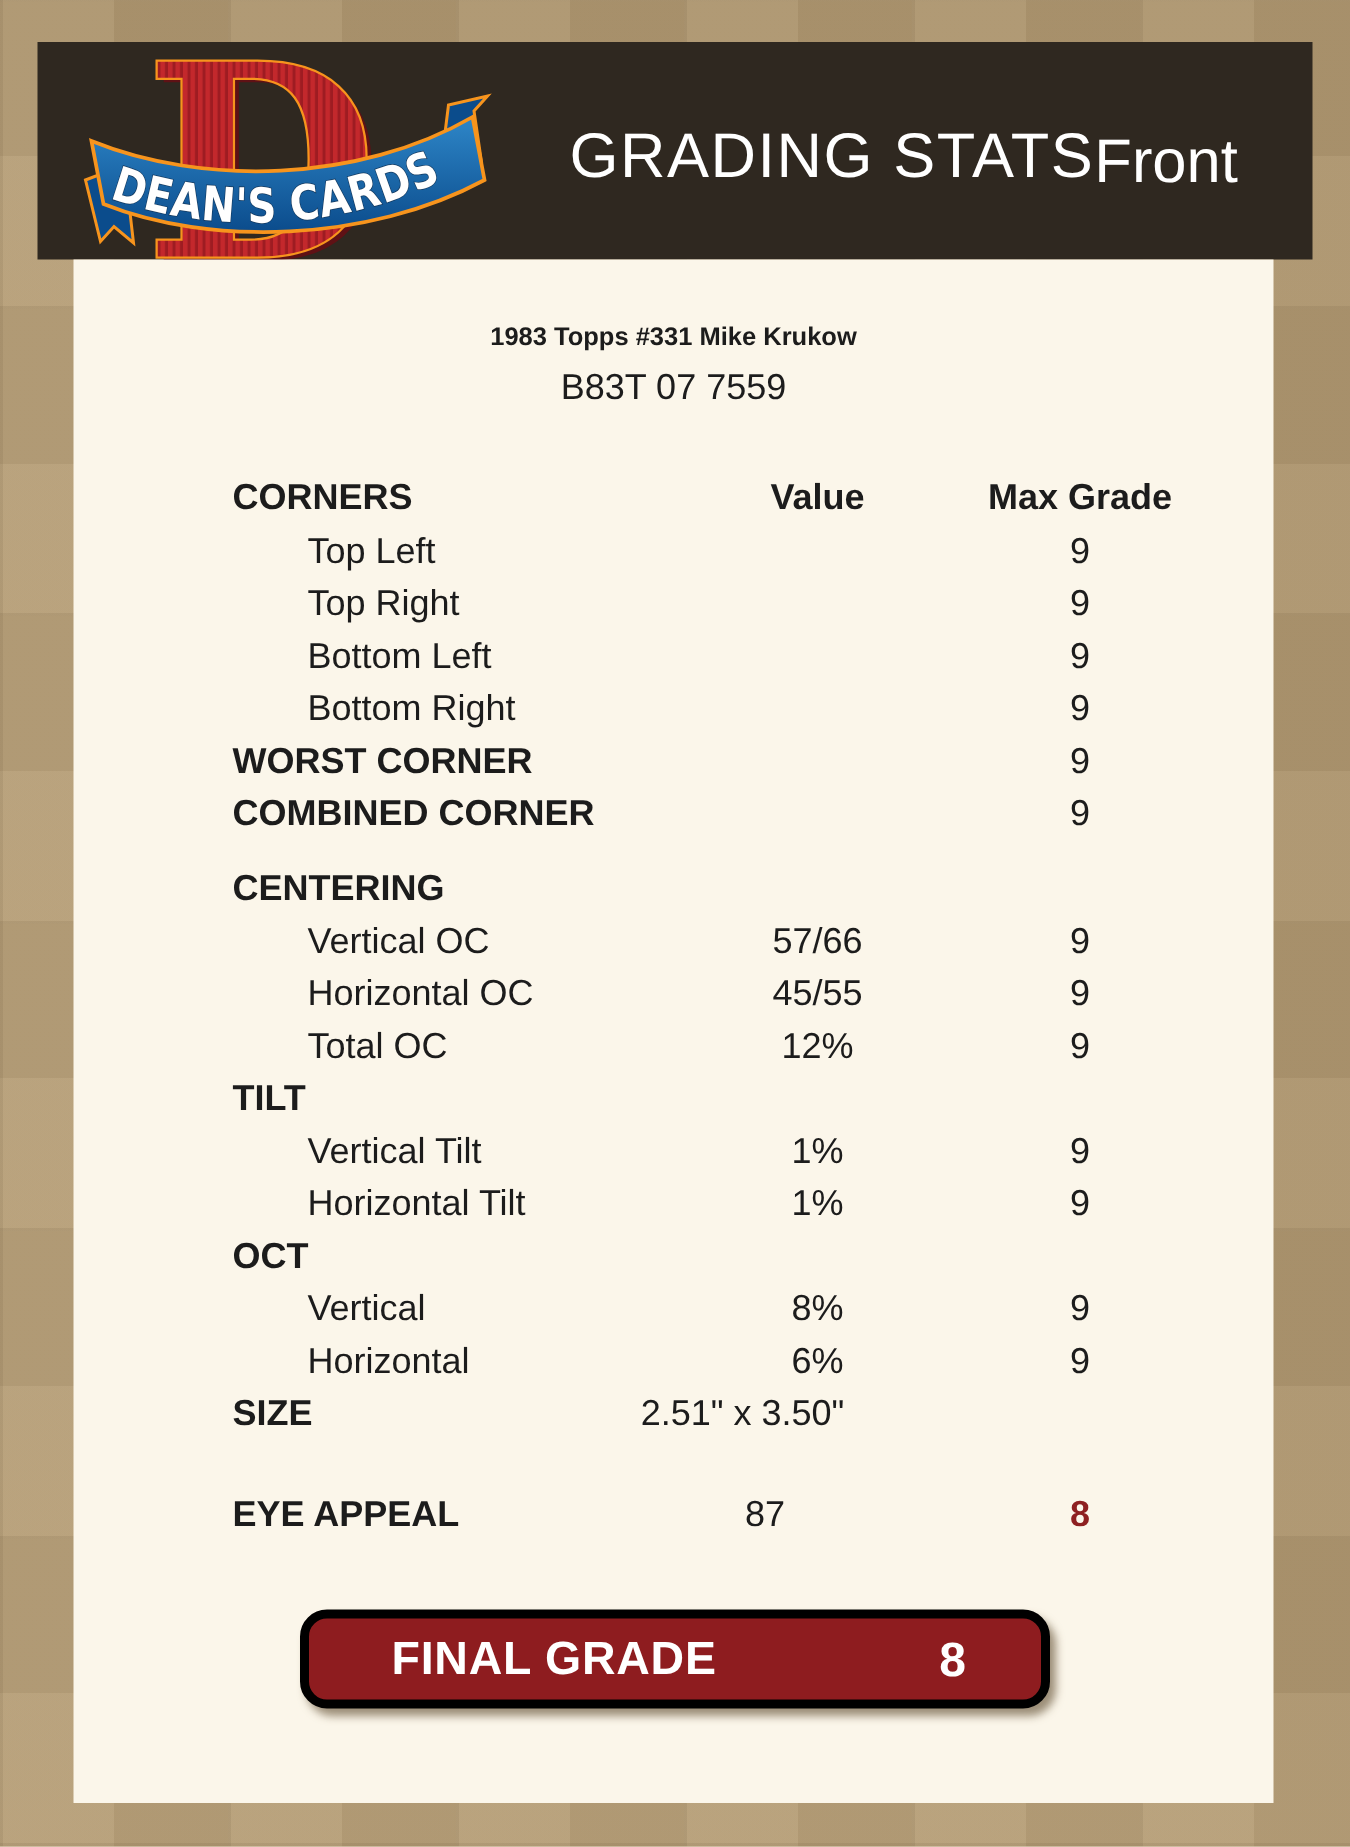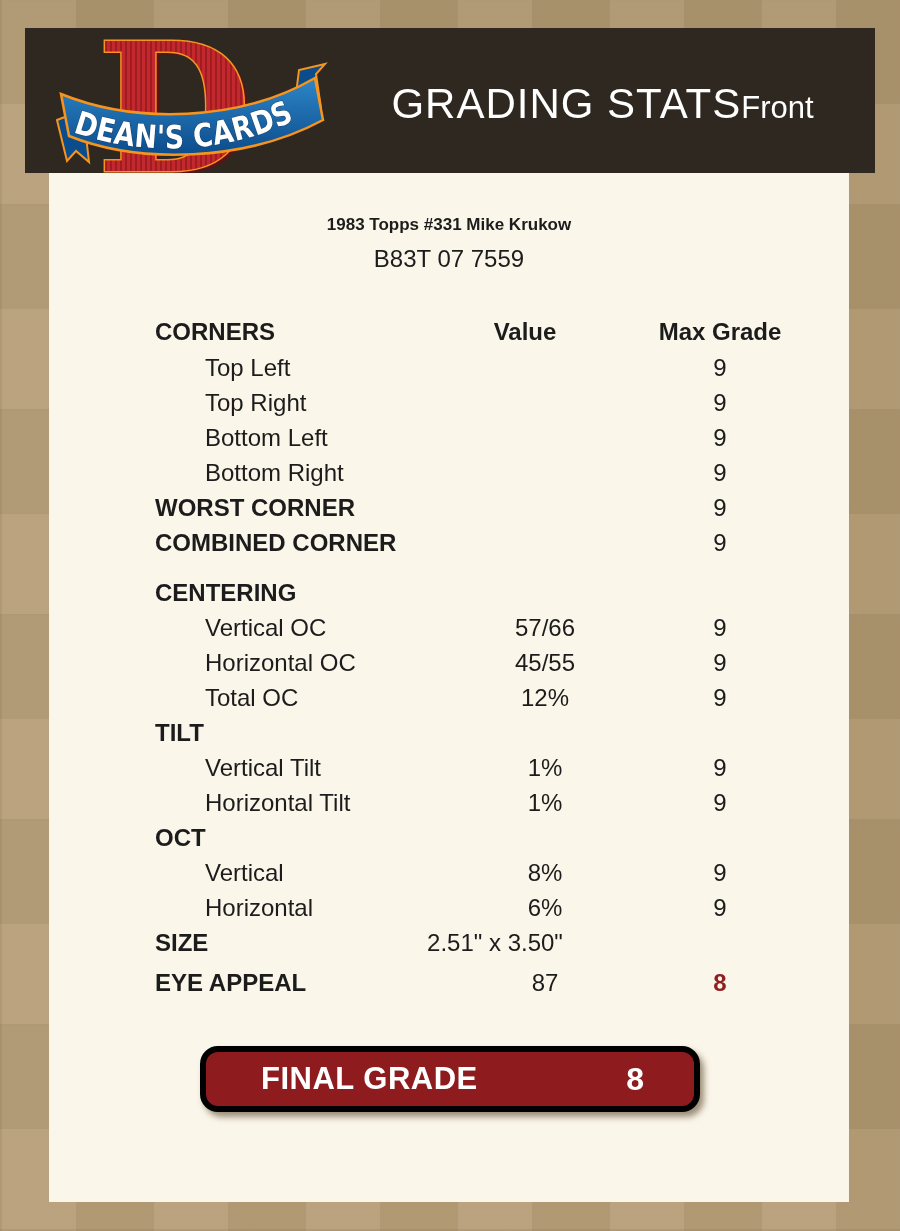--- a/index.html
+++ b/index.html
@@ -24,34 +24,34 @@
     position:absolute;left:25px;top:28px;width:850px;height:145px;
     background:var(--header-bg,#2f2820);
   }
   .logo{position:absolute;left:22px;top:2px;overflow:visible;}
   .header-text{
     position:absolute;left:305px;right:0;top:0;height:100%;
     display:flex;align-items:center;justify-content:center;
     color:#fff;padding-top:4px;
   }
   .header-title{font-size:42px;letter-spacing:1px;line-height:1.15;}
-  .header-sub{font-size:31px;margin-top:6px;}
+  .header-sub{font-size:41px;margin-top:6px;}
   .panel{
     position:absolute;left:49px;top:173px;width:800px;height:1029px;
     background:var(--panel-bg,#fbf6ea);
     box-sizing:border-box;
     color:var(--text,#1c1c1c);
   }
   .card-title{margin-top:37px;text-align:center;font-size:17px;font-weight:bold;line-height:30px;}
   .card-cert{margin-top:4px;text-align:center;font-size:24px;line-height:29px;}
   .table{margin-top:41px;}
   .t-row{display:flex;align-items:center;height:35px;font-size:24px;}
-  .t-row.header-row{height:36px;gap:20px;}
+  .t-row.header-row{height:36px;}
   .t-row.gap15{margin-top:15px;}
-  .t-row.gap17{margin-top:5px;}
+  .t-row.gap17{margin-top:32px;gap:35px;}
   .cell.label{flex:1;padding-left:106px;box-sizing:border-box;white-space:nowrap;}
   .cell.label.indent{padding-left:156px;}
   .cell.value{width:200px;text-align:center;white-space:nowrap;}
   .cell.grade{width:150px;text-align:center;margin-right:54px;}
   .bold{font-weight:bold;}
   .col-head{font-weight:bold;}
   .shift-left{transform:translateX(-50px);}
   .grade-red{color:var(--grade-red,#8e2021);font-weight:bold;}
   .final-grade{
     position:relative;

